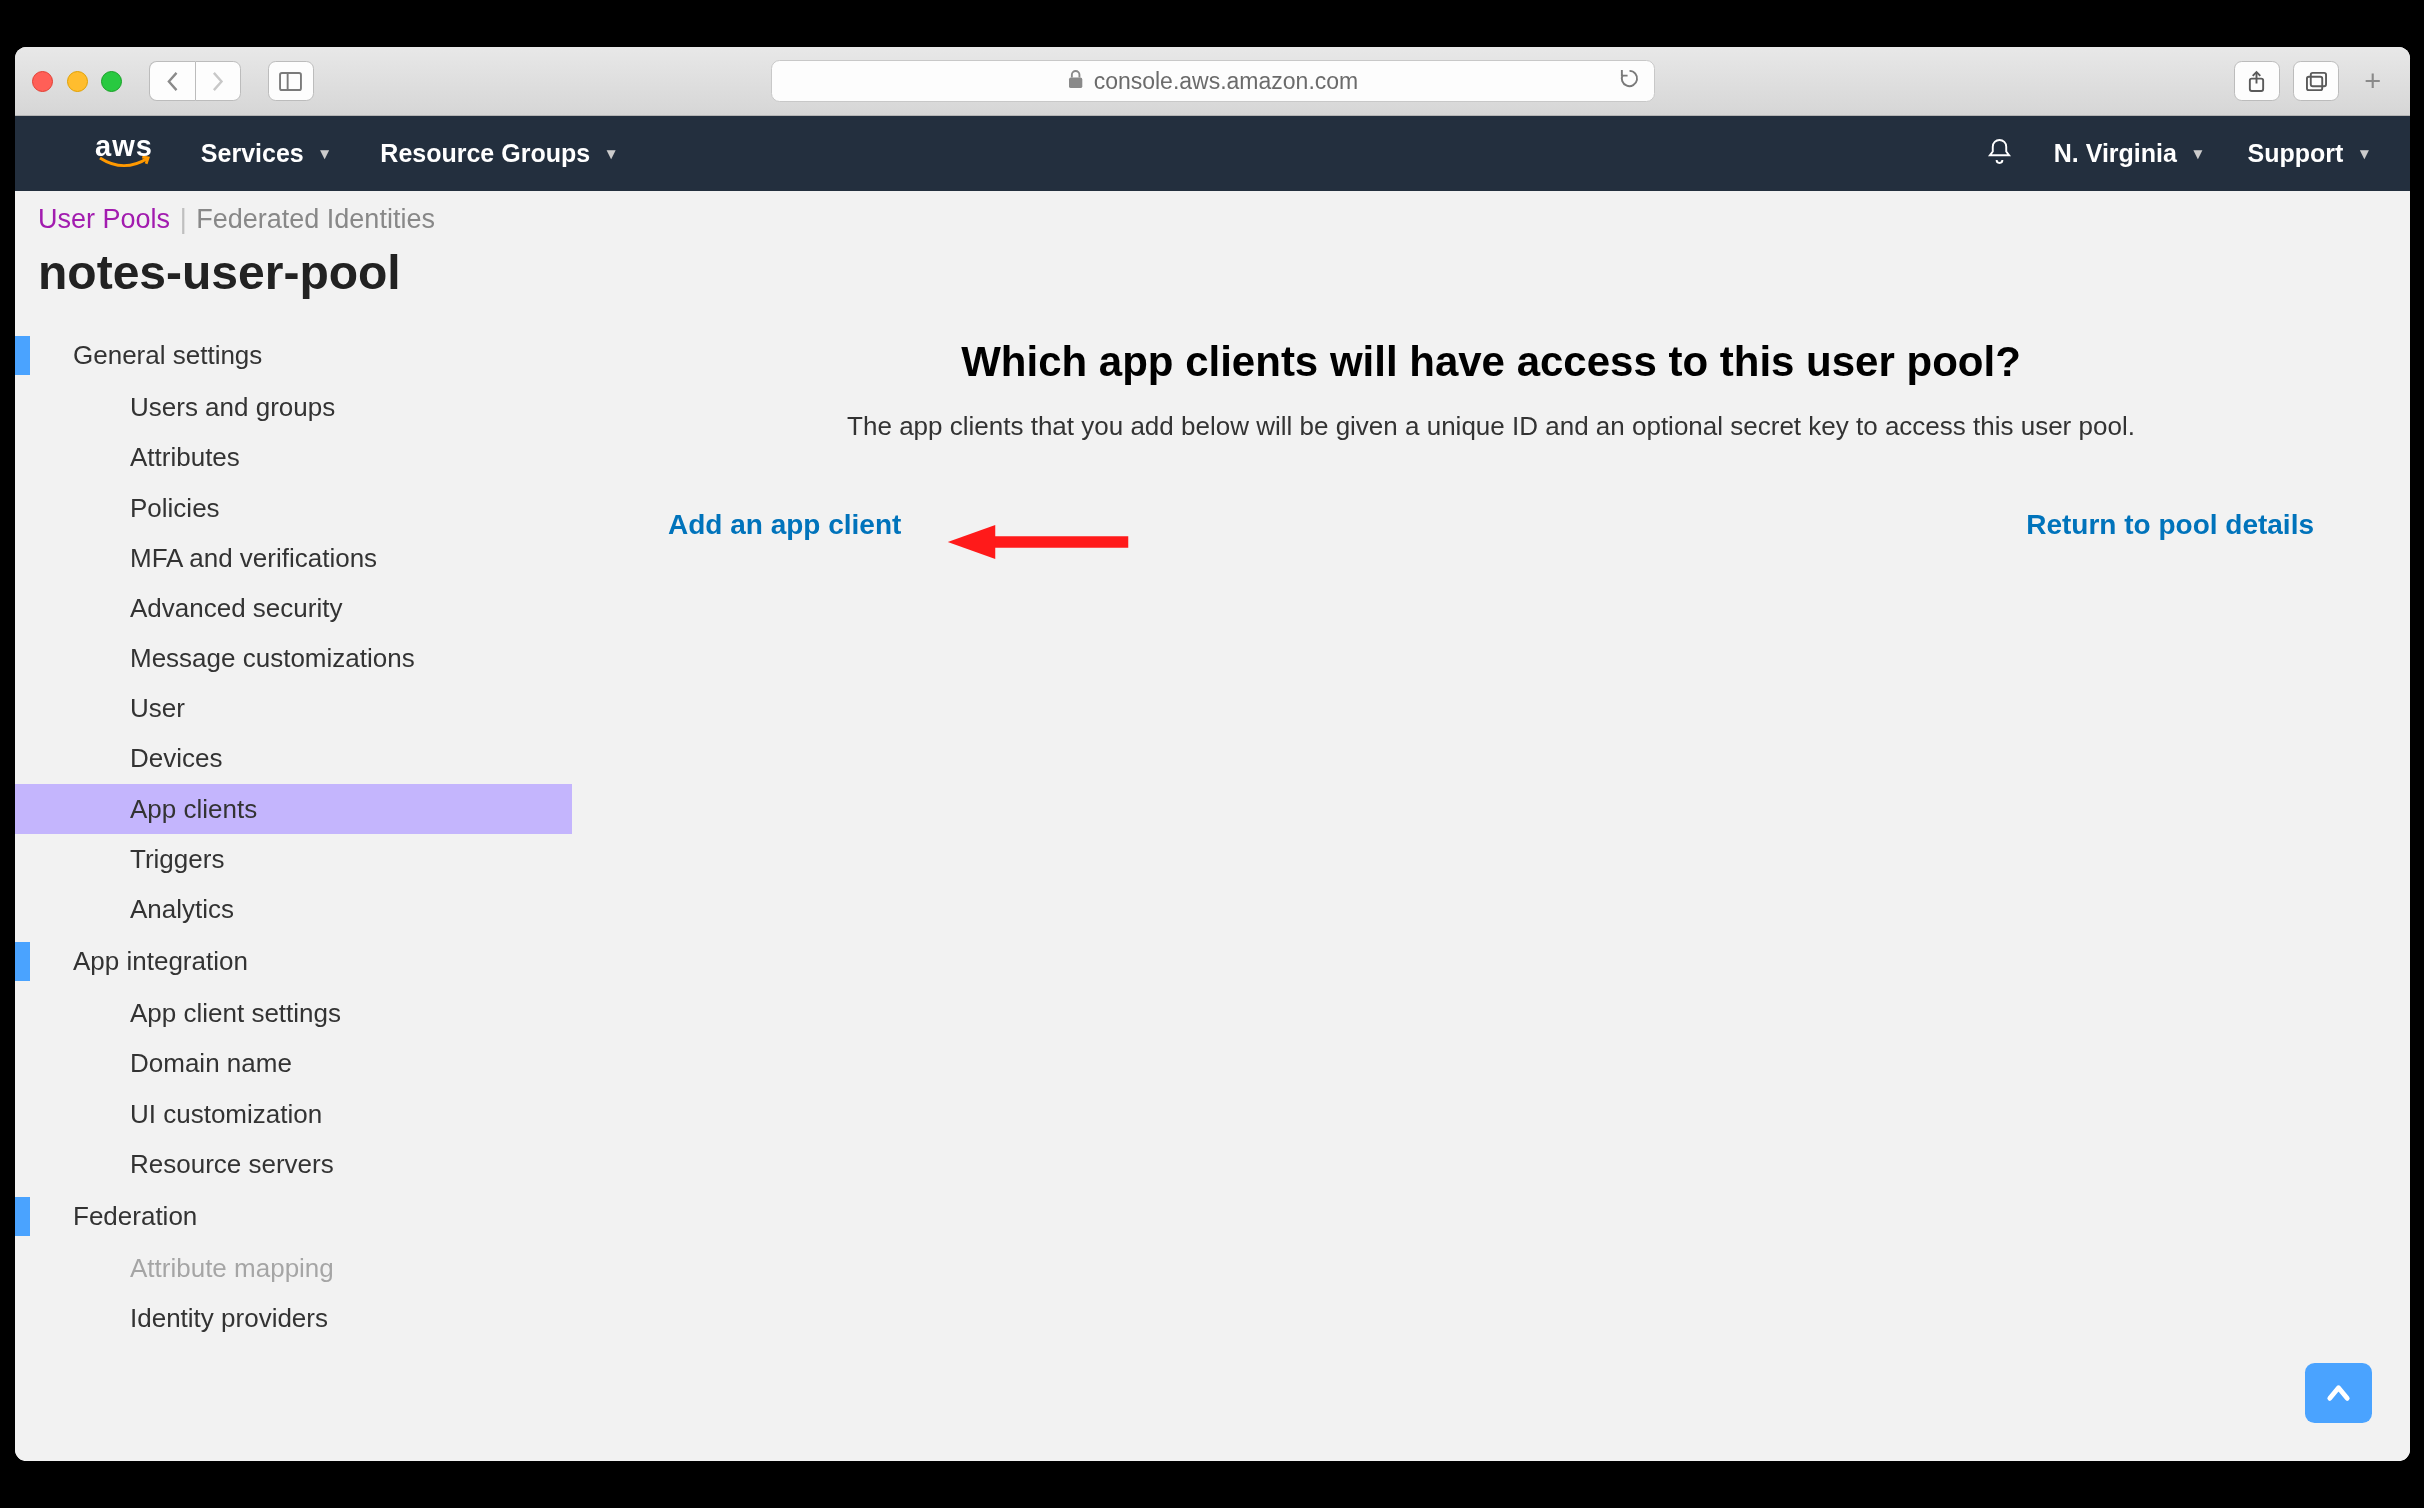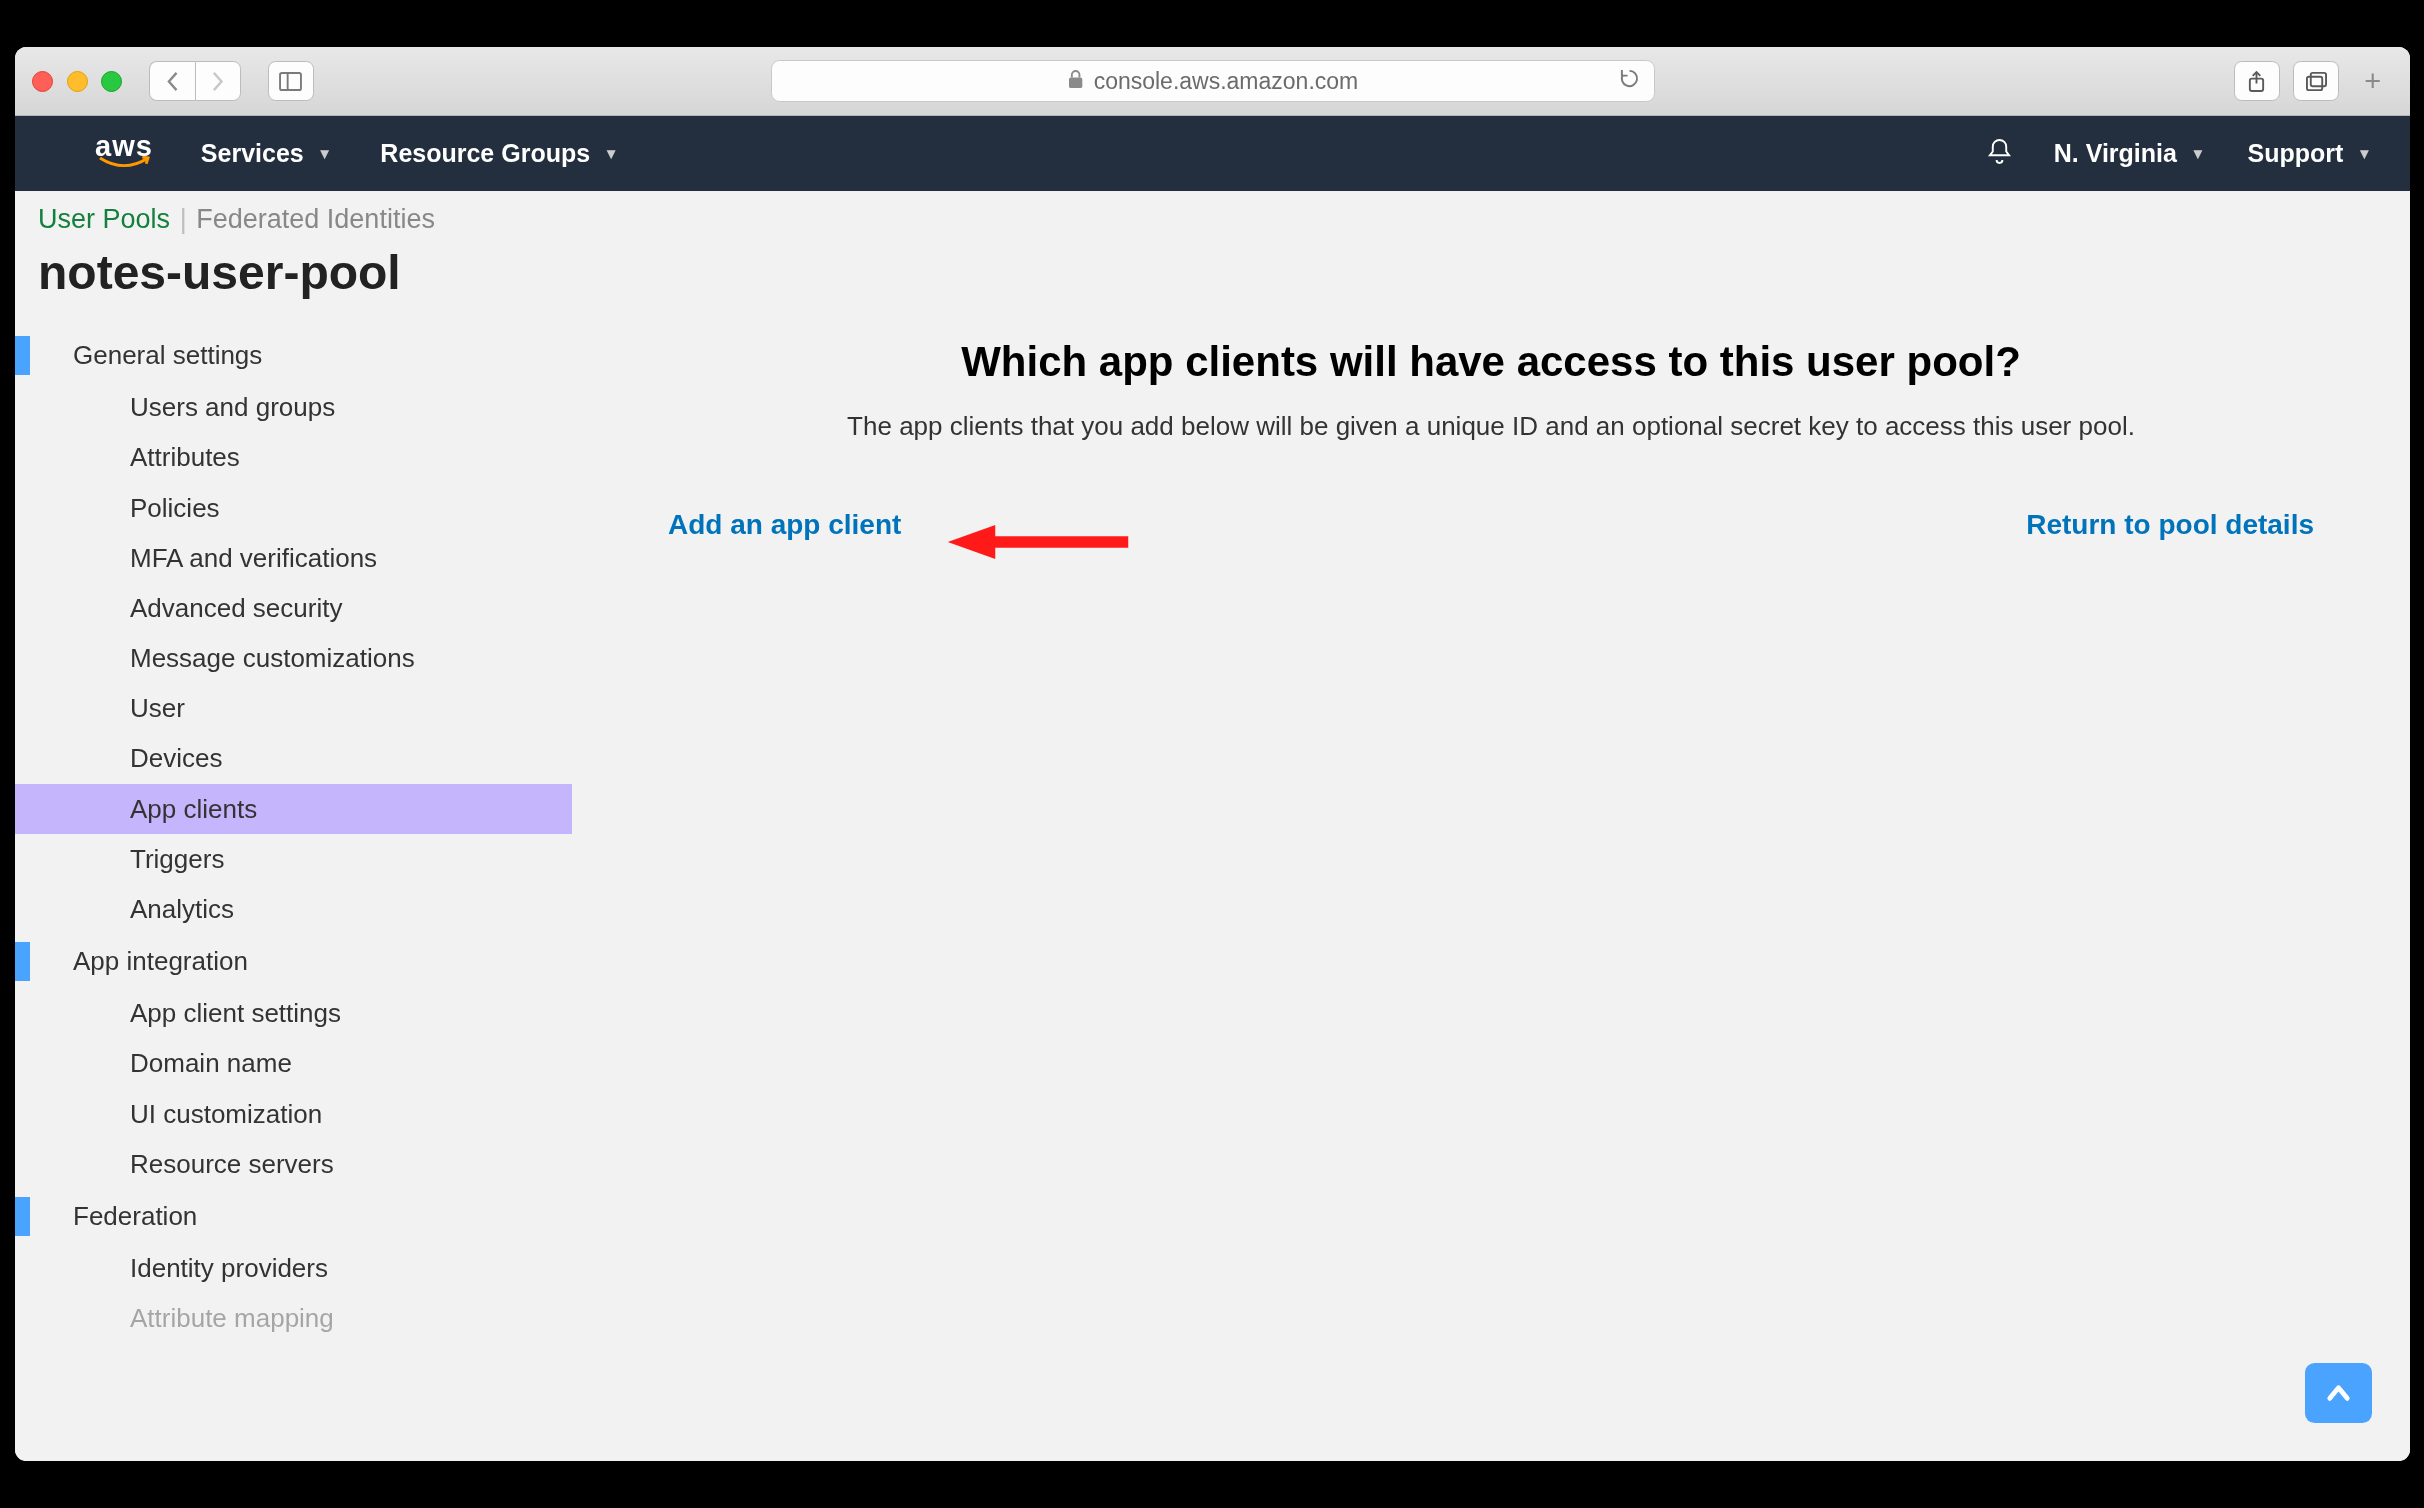--- a/index.html
+++ b/index.html
@@ -82,21 +82,21 @@
   .nav-right { margin-left:auto; display:flex; gap:42px; }
   .bell { font-size:27px; }
 
   
   .subtabs {
     padding: 13.4px 23px 0 23px;
     background:#f2f2f2;
     display:flex; gap:9.6px; align-items:center;
     font-size:27px;
   }
-  .subtabs .active { color:#15803d; cursor:pointer;}
+  .subtabs .active { color:#a21caf; cursor:pointer;}
   .subtabs .divider { color:#bfbfbf; }
   .subtabs .inactive { color:#888; cursor:pointer;}
   .pool-title {
     font-size:48px; font-weight:700; color:#222;
     padding: 9.6px 23px 19px 23px;
     background:#f2f2f2;
   }
 
   
   .main {
@@ -279,22 +279,22 @@
         <div class="side-sub">Devices</div>
         <div class="side-sub active">App clients</div>
         <div class="side-sub">Triggers</div>
         <div class="side-sub">Analytics</div>
       <div class="side-group hl"><span>App integration</span></div>
         <div class="side-sub">App client settings</div>
         <div class="side-sub">Domain name</div>
         <div class="side-sub">UI customization</div>
         <div class="side-sub">Resource servers</div>
       <div class="side-group hl"><span>Federation</span></div>
+        <div class="side-sub" style="opacity:.4">Attribute mapping</div>
         <div class="side-sub">Identity providers</div>
-        <div class="side-sub" style="opacity:.4">Attribute mapping</div>
     </div>
 
     <div class="content">
       <h1>Which app clients will have access to this user pool?</h1>
       <p class="desc">The app clients that you add below will be given a unique ID and an optional secret key to access this user pool.</p>
       <div class="actions">
         <a>Add an app client</a>
         <a>Return to pool details</a>
       </div>
       <div class="arrow-annot">

